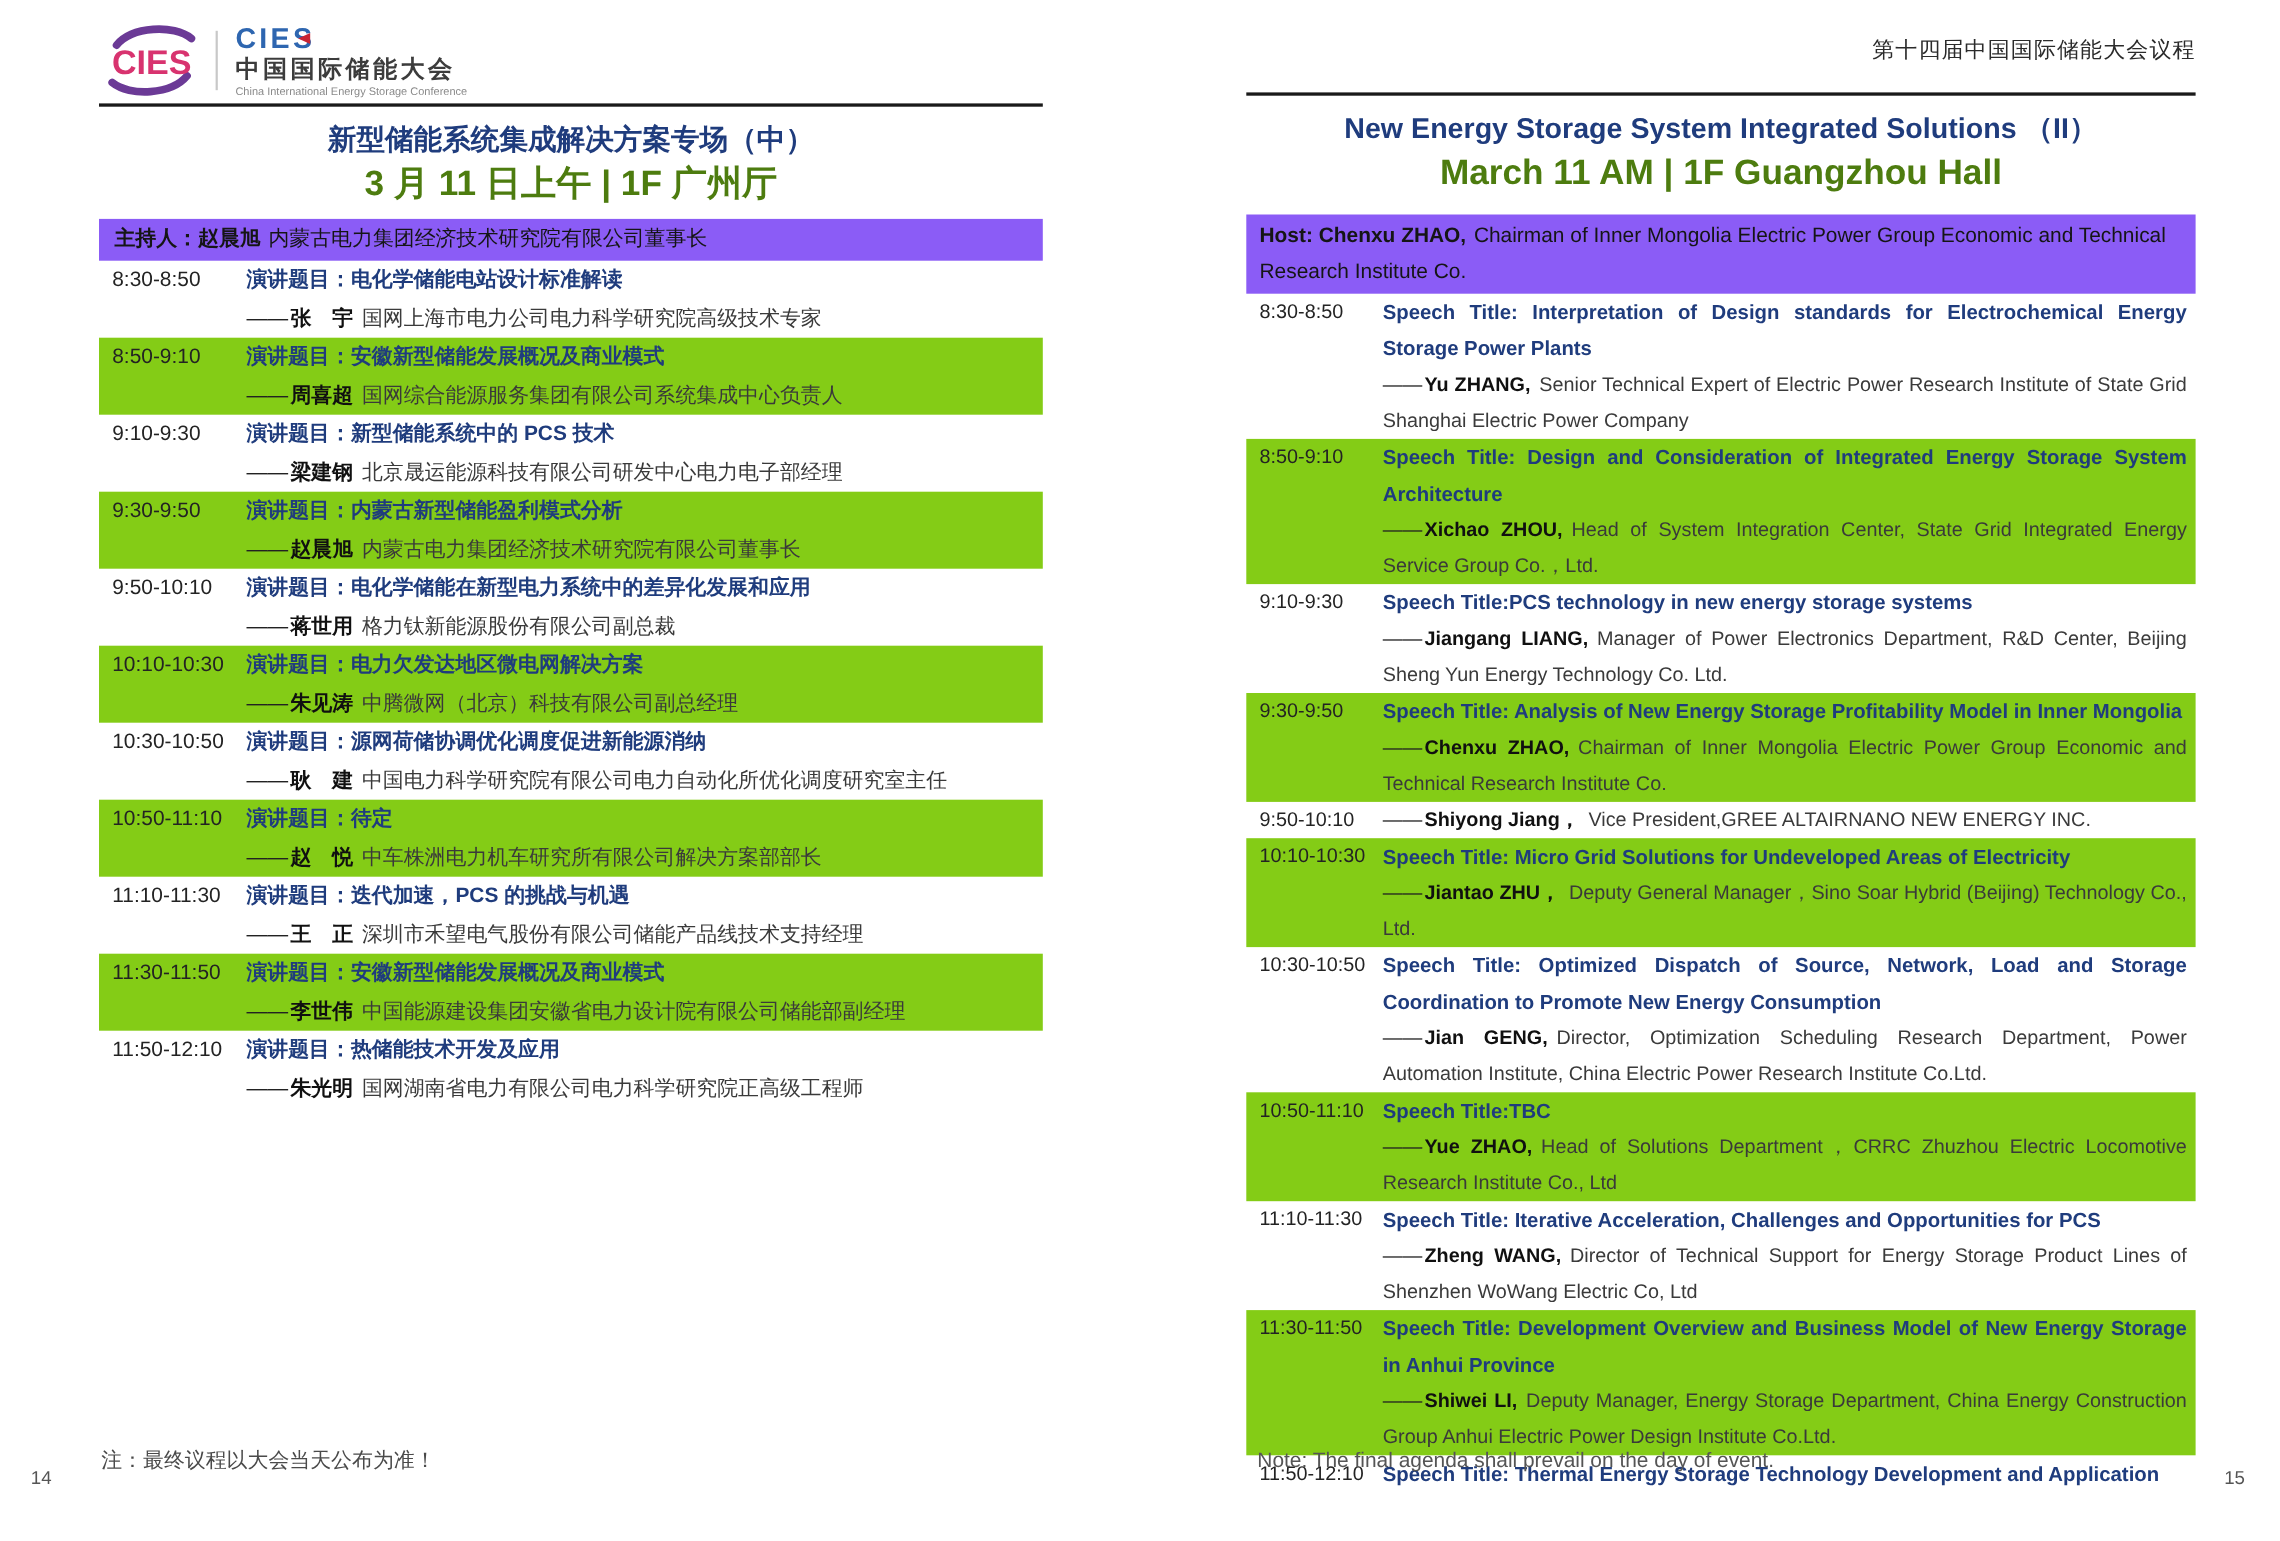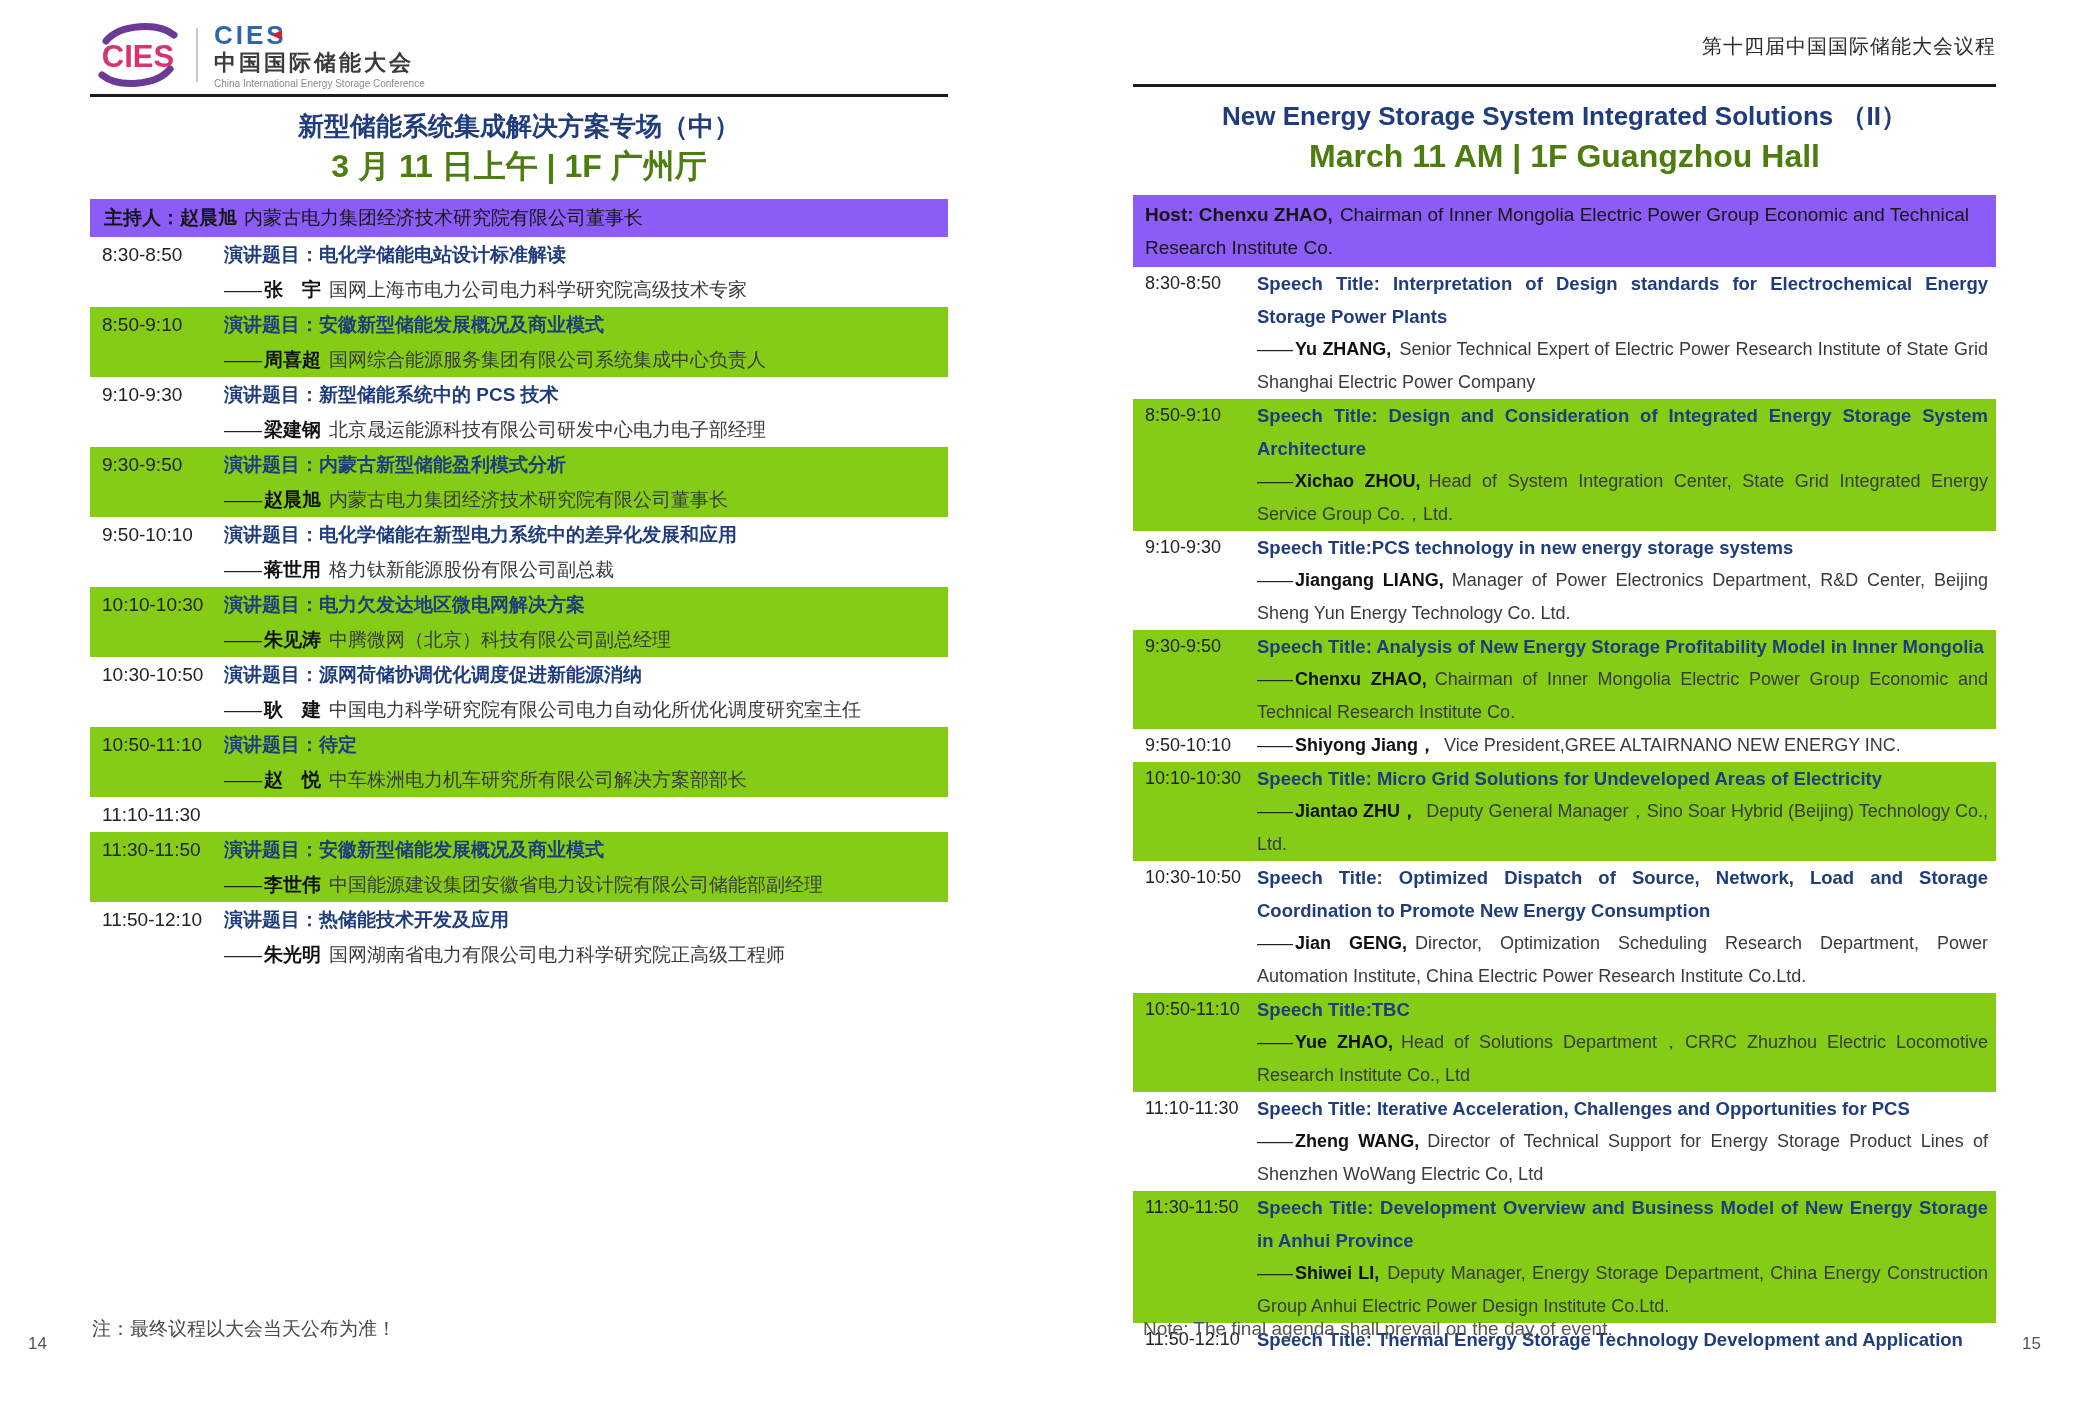--- a/index.html
+++ b/index.html
@@ -151,20 +151,24 @@
       </div>
       <div class="srow hl">
         <div class="stime">10:50-11:10</div>
         <div class="sbody">
           <div class="stitle">演讲题目：待定</div>
           <div class="sspeaker"><span class="dash">——</span><span class="sname">赵　悦</span><span class="sdesc">中车株洲电力机车研究所有限公司解决方案部部长</span></div>
         </div>
       </div>
       <div class="srow">
         <div class="stime">11:10-11:30</div>
+        <div class="sbody">
+          <div class="stitle">演讲题目：迭代加速，PCS 的挑战与机遇</div>
+          <div class="sspeaker"><span class="dash">——</span><span class="sname">王　正</span><span class="sdesc">深圳市禾望电气股份有限公司储能产品线技术支持经理</span></div>
+        </div>
       </div>
       <div class="srow hl">
         <div class="stime">11:30-11:50</div>
         <div class="sbody">
           <div class="stitle">演讲题目：安徽新型储能发展概况及商业模式</div>
           <div class="sspeaker"><span class="dash">——</span><span class="sname">李世伟</span><span class="sdesc">中国能源建设集团安徽省电力设计院有限公司储能部副经理</span></div>
         </div>
       </div>
       <div class="srow">
         <div class="stime">11:50-12:10</div>

